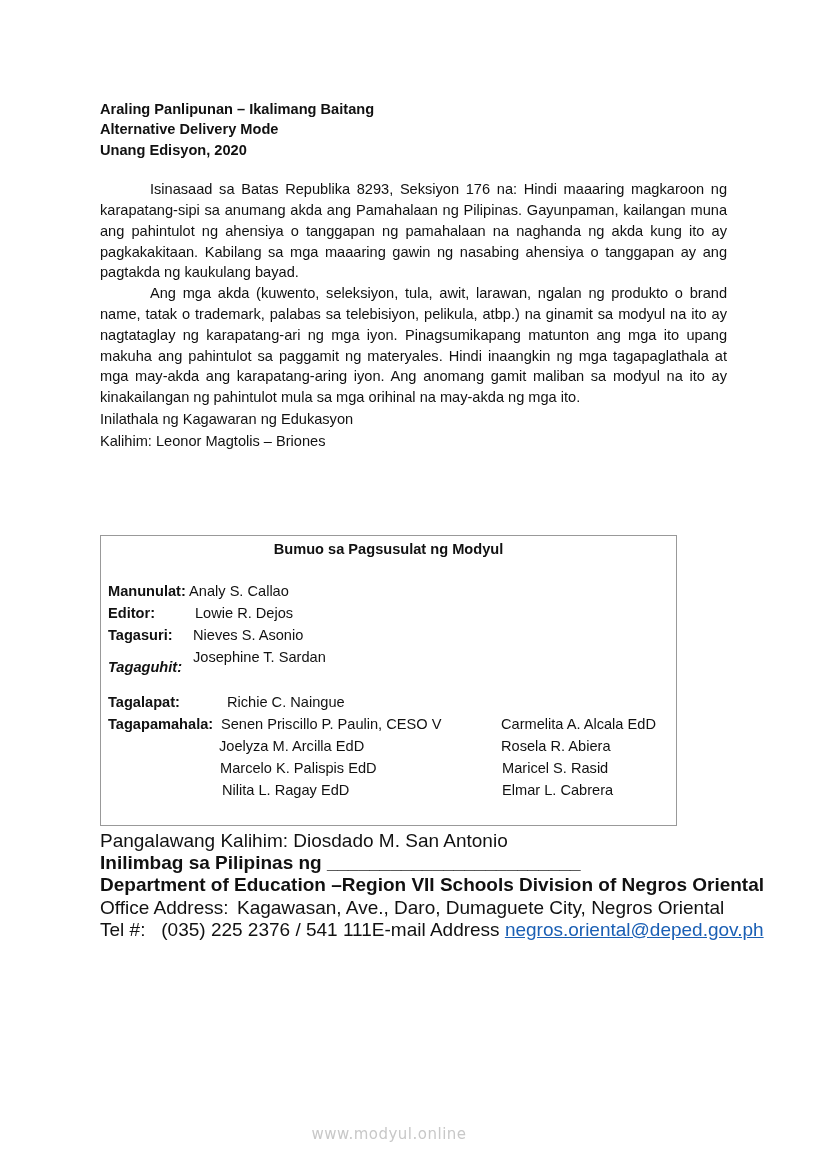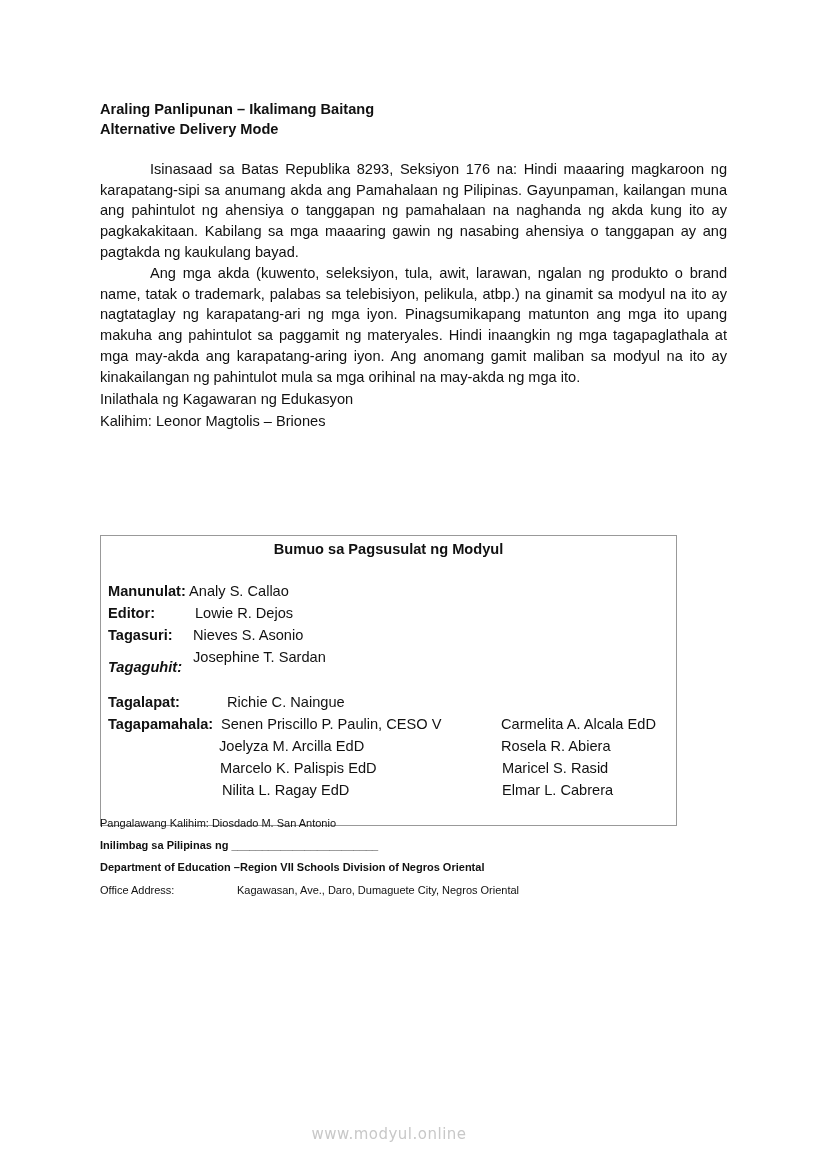--- a/index.html
+++ b/index.html
@@ -10,33 +10,34 @@
     .para { line-height: 20.8px; text-align: justify; margin: 0; }
     .indent { text-indent: 50px; }
     .gap1 { height: 19px; }
     .plain { line-height: 22px; margin: 0; }
     .box { position: absolute; left: 100px; top: 535px; width: 577px; height: 291px;
       border: 1.5px solid #999999; box-sizing: border-box; font-size: 14.6px; }
     .box-title { position: absolute; top: 3px; left: 0; width: 100%; text-align: center;
       font-weight: bold; line-height: 20px; }
     .row { position: absolute; left: 7px; white-space: nowrap; line-height: 20px; }
     .lbl { font-weight: bold; }
-    .after { position: absolute; left: 100px; top: 812px; font-size: 11px; width: 640px; }
+    .after { position: absolute; left: 100px; top: 830px; font-size: 19px; width: 640px; }
     .after div { line-height: 22.2px; white-space: nowrap; }
     .bold { font-weight: bold; }
     a.link { color: #1a5fb4; text-decoration: underline; }
     .watermark { position: absolute; top: 1125px; left: 0; width: 778px; text-align: center;
       font-family: "DejaVu Sans", sans-serif; font-size: 15px; color: #c8c8c8; letter-spacing: 0.5px; }
   </style>
 </head>
 <body>
 
 <div class="page">
   <p class="hdr">Araling Panlipunan – Ikalimang Baitang</p>
   <p class="hdr">Alternative Delivery Mode</p>
+  <p class="hdr">Unang Edisyon, 2020</p>
   <div class="gap1"></div>
   <p class="para indent">Isinasaad sa Batas Republika 8293, Seksiyon 176 na: Hindi maaaring magkaroon ng karapatang-sipi sa anumang akda ang Pamahalaan ng Pilipinas. Gayunpaman, kailangan muna ang pahintulot ng ahensiya o tanggapan ng pamahalaan na naghanda ng akda kung ito ay pagkakakitaan. Kabilang sa mga maaaring gawin ng nasabing ahensiya o tanggapan ay ang pagtakda ng kaukulang bayad.</p>
   <p class="para indent">Ang mga akda (kuwento, seleksiyon, tula, awit, larawan, ngalan ng produkto o brand name, tatak o trademark, palabas sa telebisiyon, pelikula, atbp.) na ginamit sa modyul na ito ay nagtataglay ng karapatang-ari ng mga iyon. Pinagsumikapang matunton ang mga ito upang makuha ang pahintulot sa paggamit ng materyales. Hindi inaangkin ng mga tagapaglathala at mga may-akda ang karapatang-aring iyon. Ang anomang gamit maliban sa modyul na ito ay kinakailangan ng pahintulot mula sa mga orihinal na may-akda ng mga ito.</p>
   <p class="plain">Inilathala ng Kagawaran ng Edukasyon</p>
   <p class="plain">Kalihim: Leonor Magtolis – Briones</p>
 </div>
 
 <div class="box">
   <div class="box-title">Bumuo sa Pagsusulat ng Modyul</div>
 
@@ -76,15 +77,16 @@
 </div>
 
 <div class="after">
   <div>Pangalawang Kalihim: Diosdado M. San Antonio</div>
   <div class="bold">Inilimbag sa Pilipinas ng ________________________</div>
   <div class="bold">Department of Education –Region VII Schools Division of Negros Oriental</div>
   <div>
     <span>Office Address:</span>
     <span style="position:absolute; left:137px;">Kagawasan, Ave., Daro, Dumaguete City, Negros Oriental</span>
   </div>
+  <div style="white-space:pre;"><span>Tel #:   (035) 225 2376 / 541 111E-mail Address </span><a class="link" href="#">negros.oriental@deped.gov.ph</a></div>
 </div>
 
 <div class="watermark">www.modyul.online</div>
 
 </body></html>

